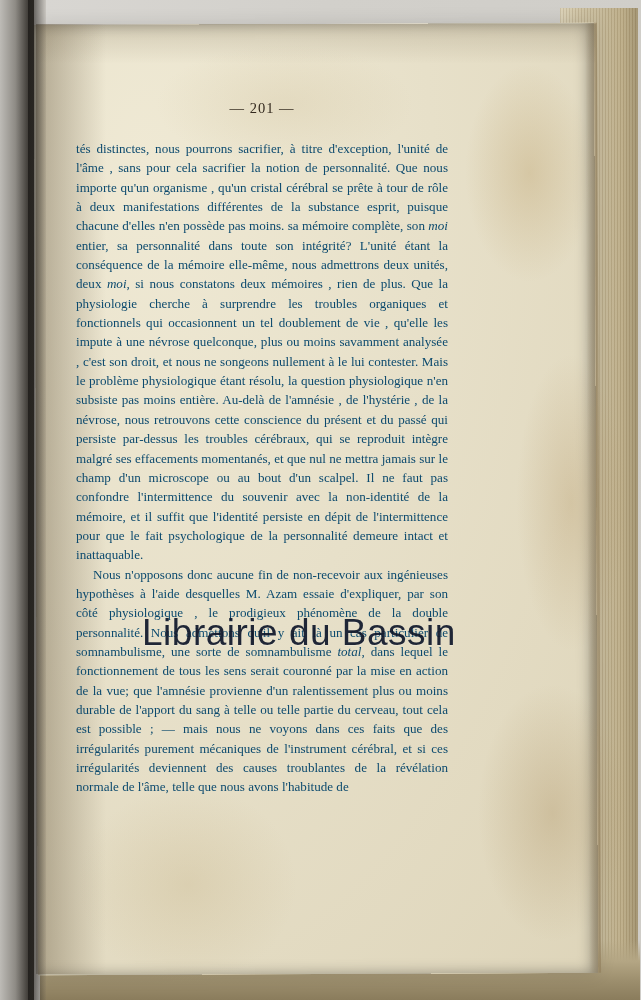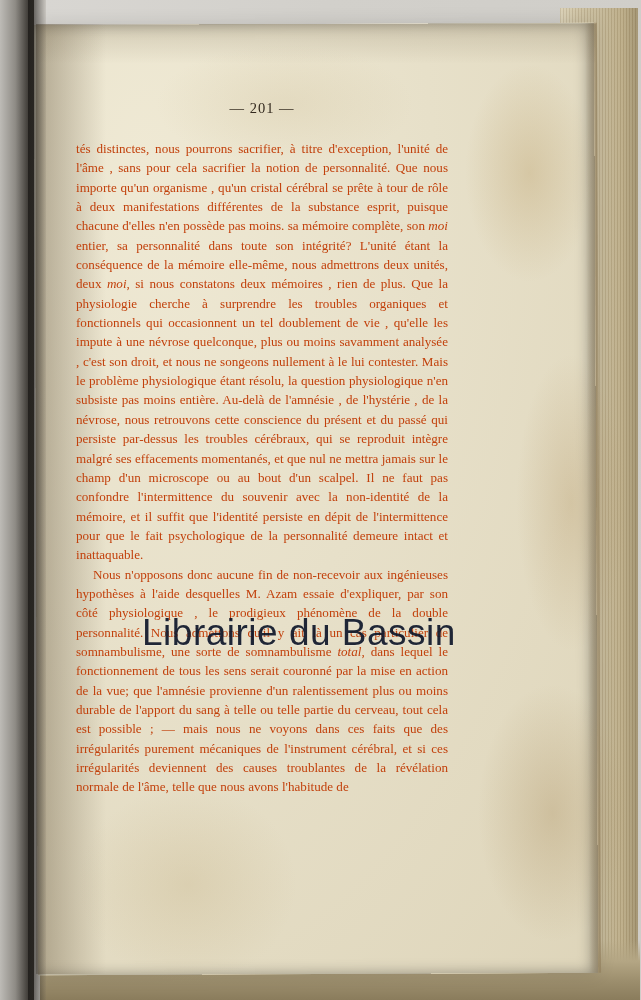--- a/index.html
+++ b/index.html
@@ -112,21 +112,21 @@
     font-size: 14.5px;
     letter-spacing: 1px;
     margin-bottom: 22px;
     color: #33291e;
   }
   .para {
     font-size: 13.1px;
     line-height: 19.35px;
     text-align: justify;
     text-justify: inter-word;
-    color: #c2410c;
+    color: #0c4a6e;
     margin: 0;
     text-indent: 0;
     hyphens: manual;
   }
   .para + .para { }
   .para.indent { text-indent: 17px; }
   .para em { font-style: italic; }
 
   
   .watermark {

